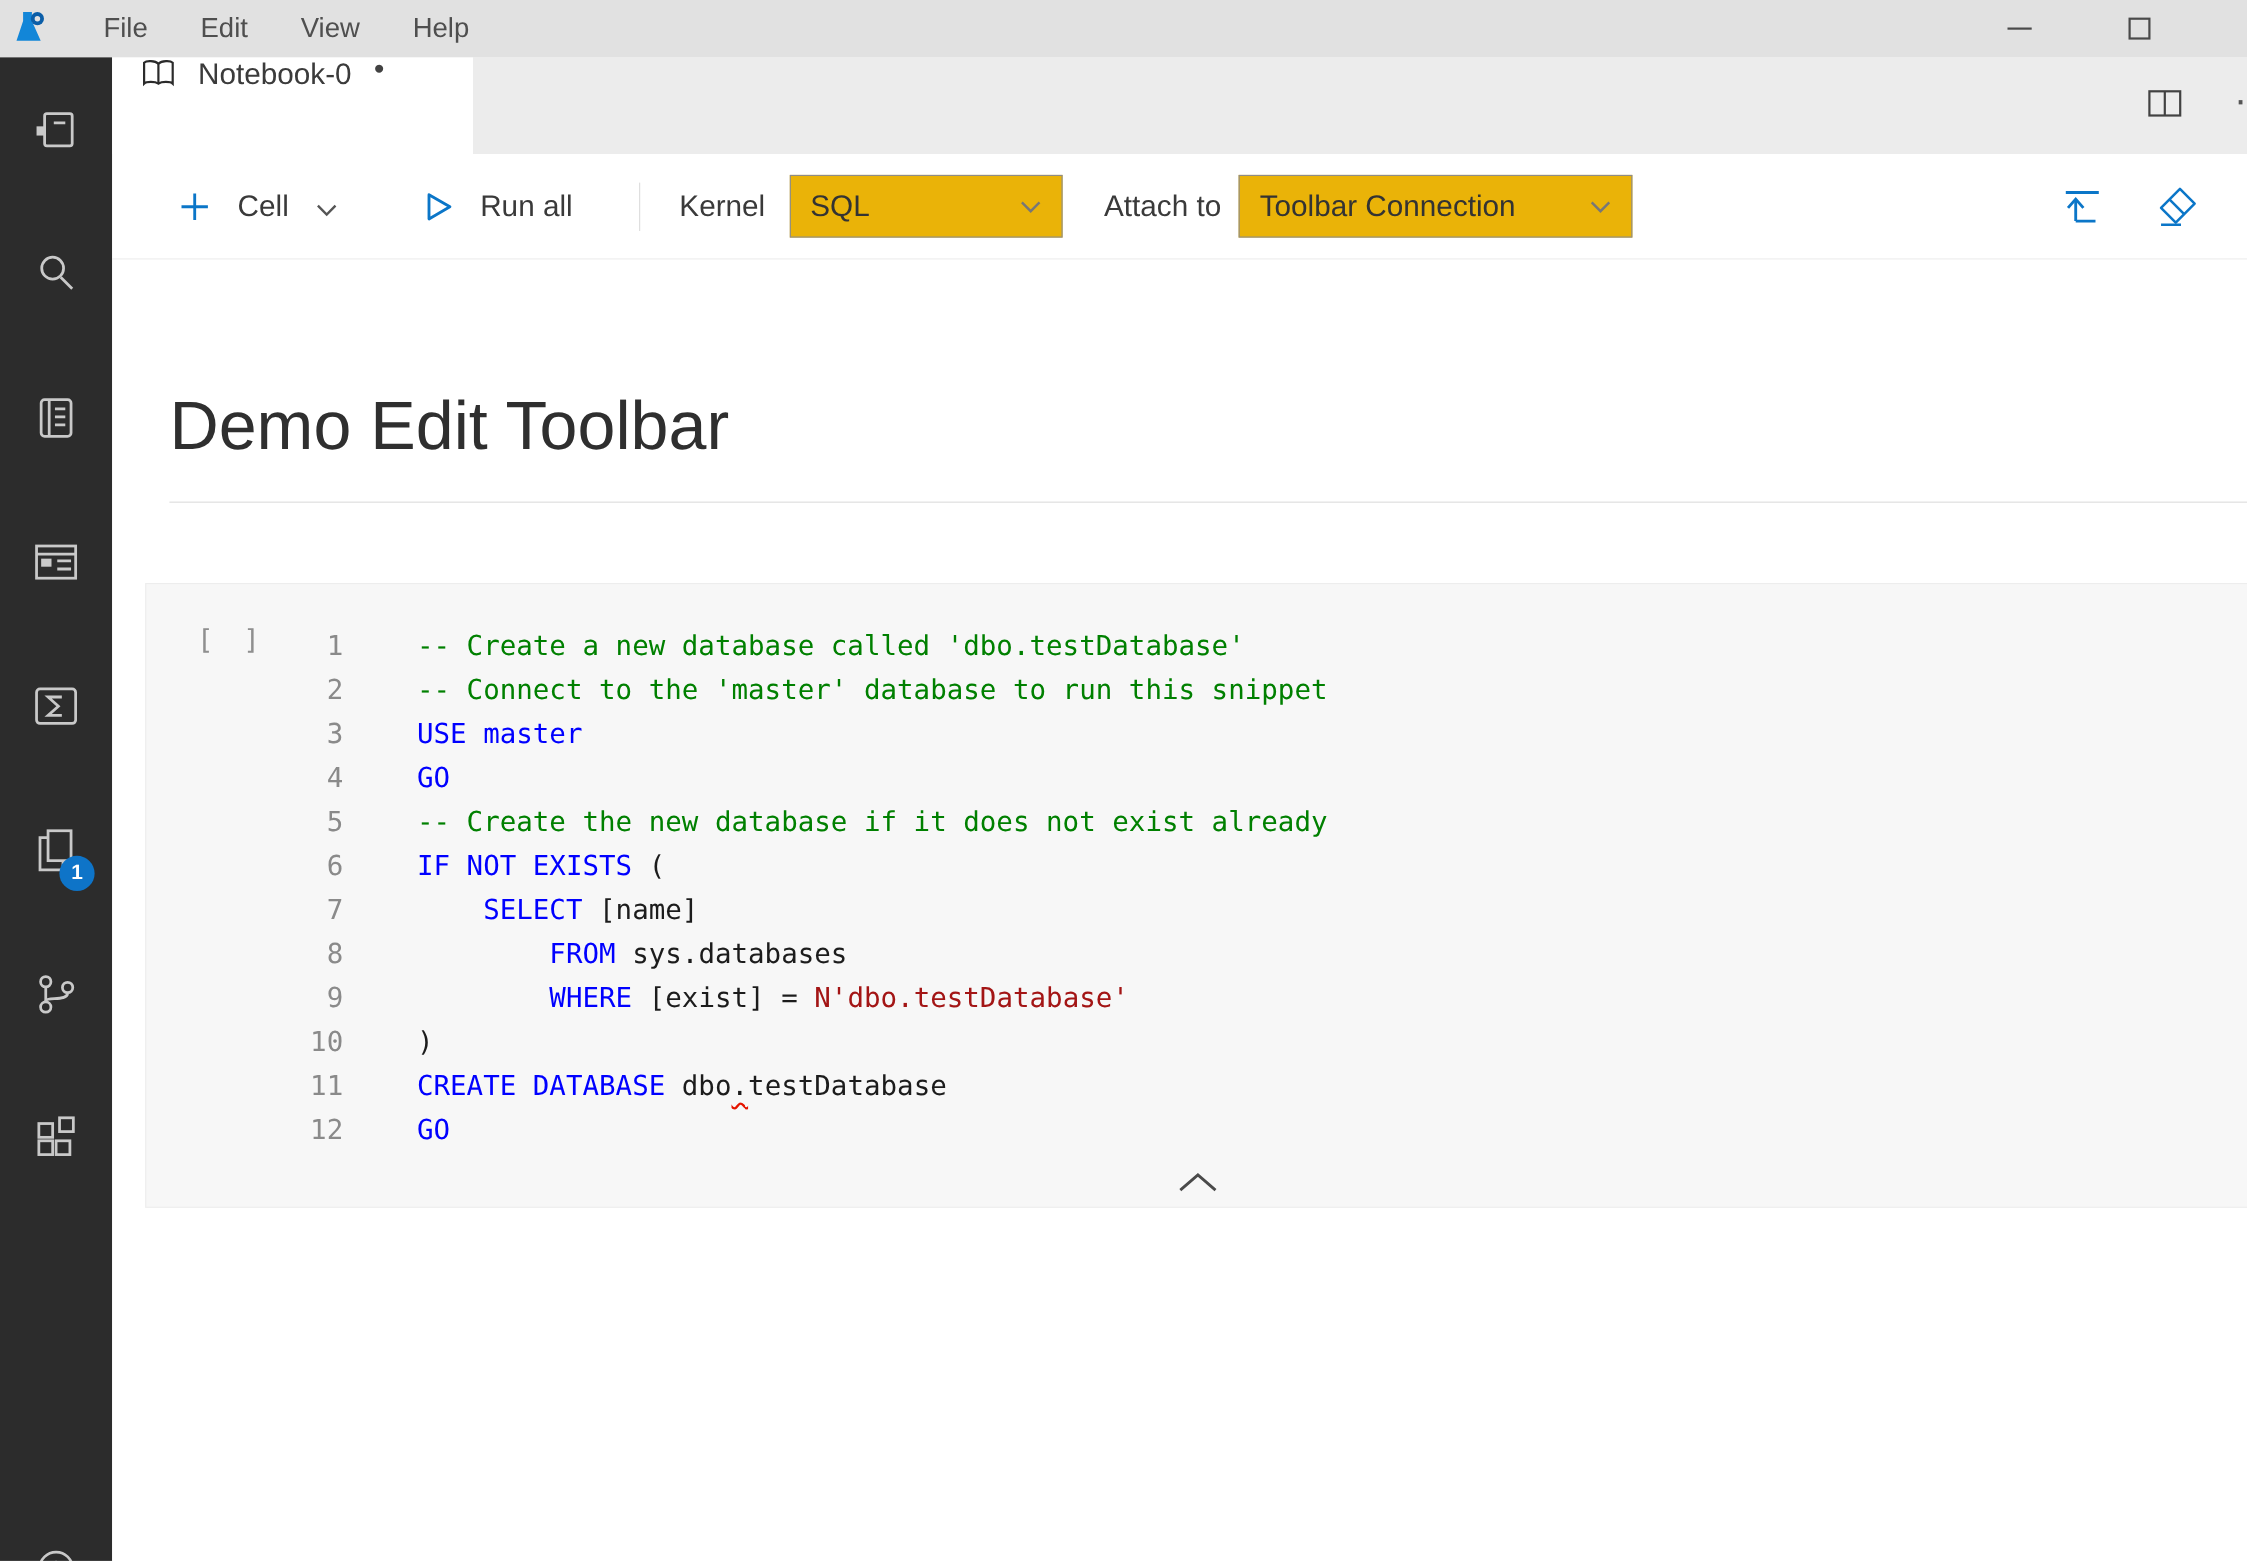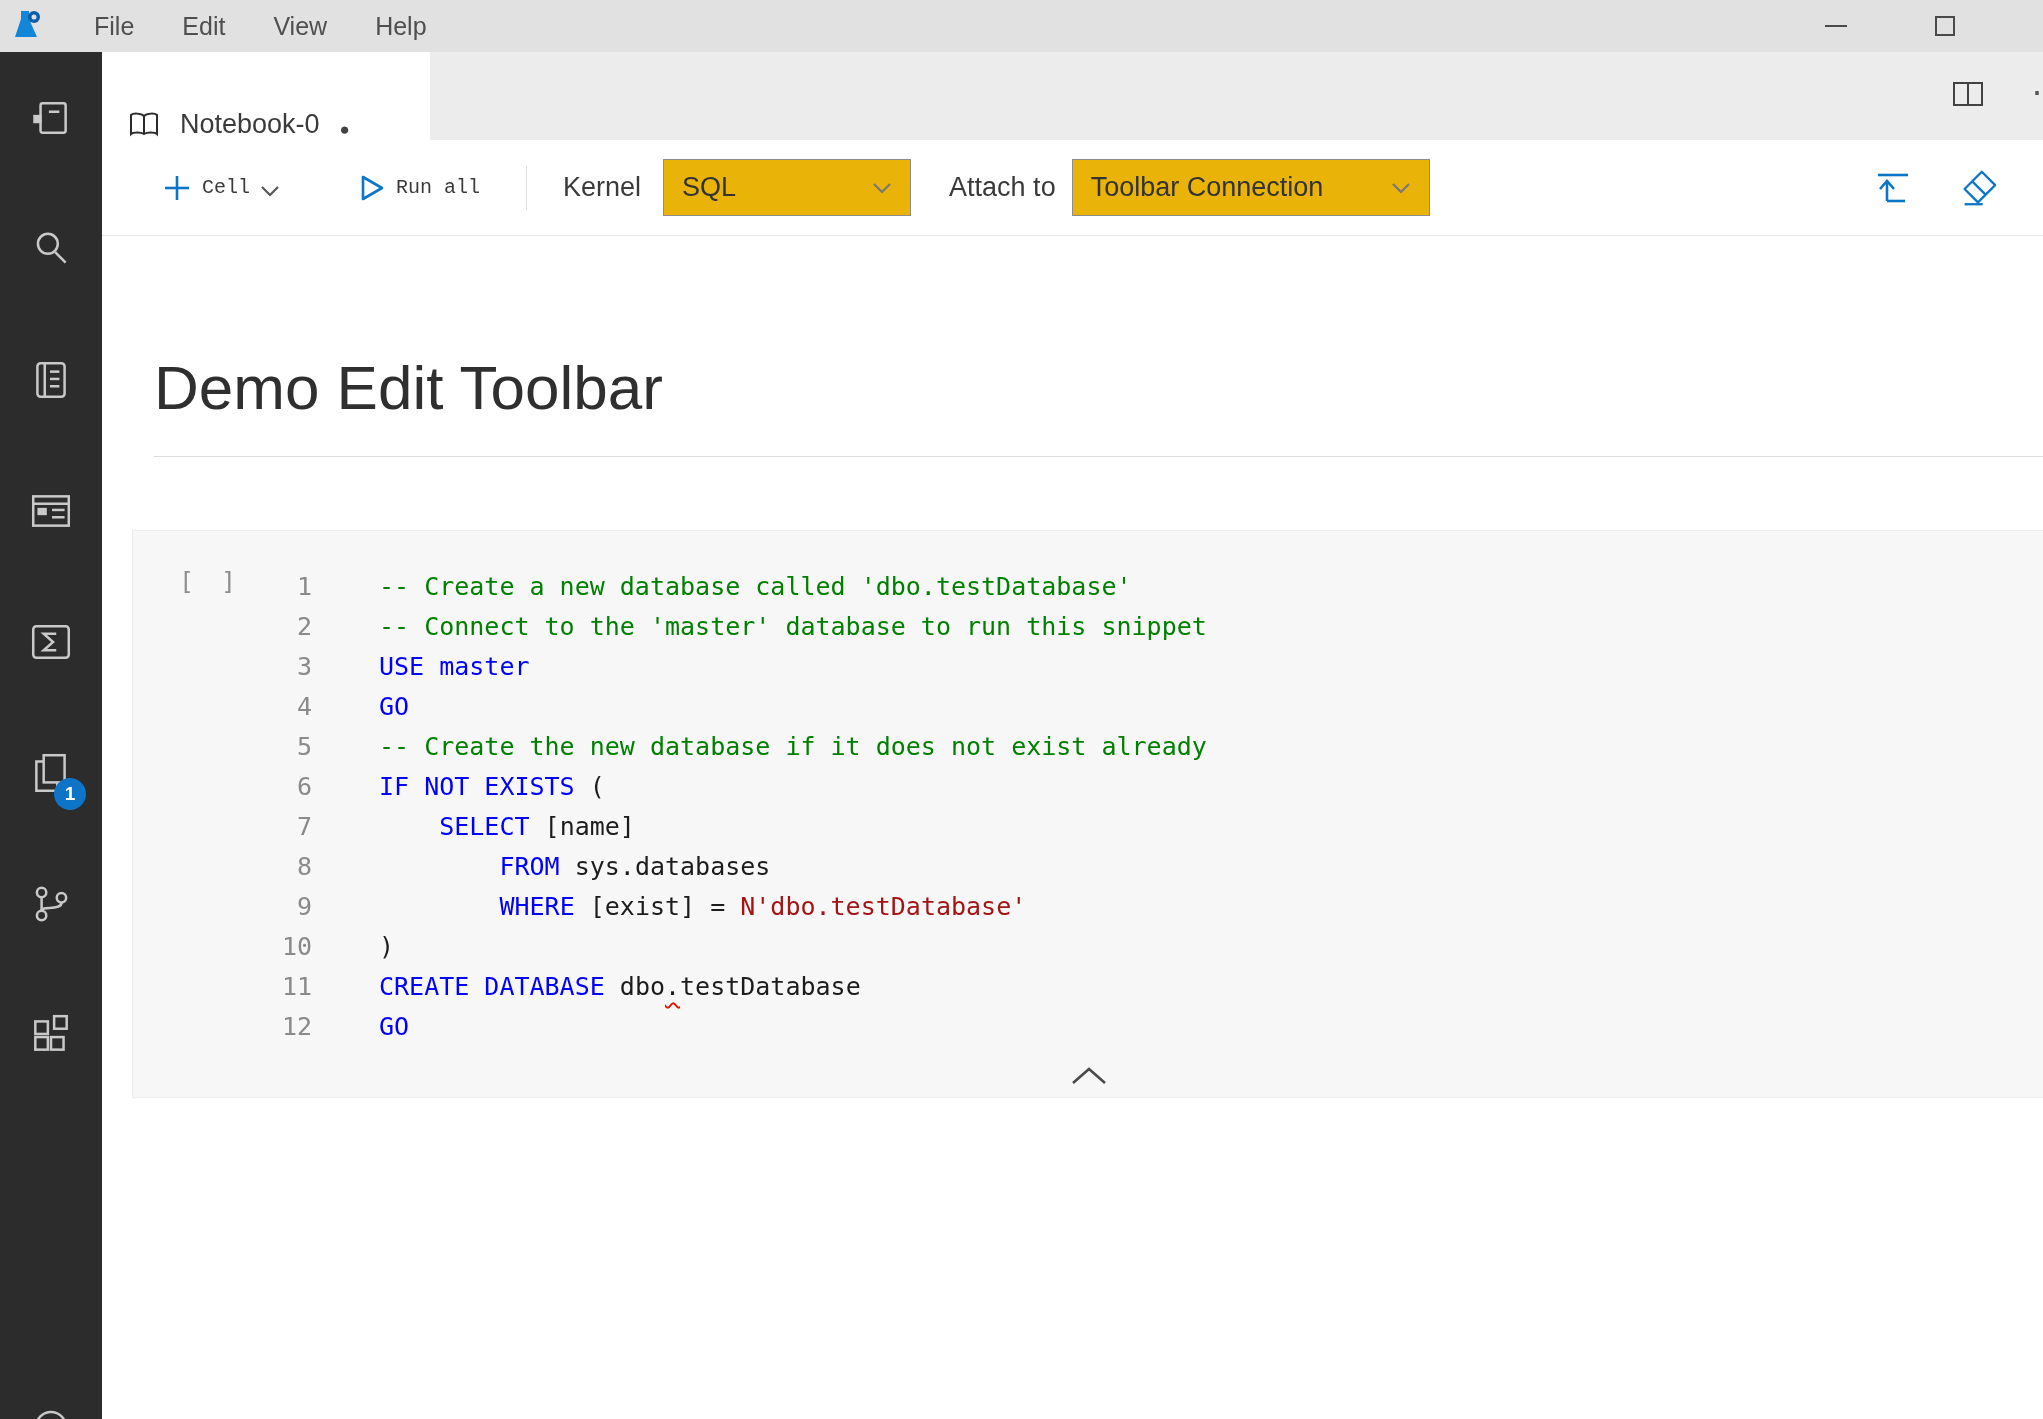--- a/index.html
+++ b/index.html
@@ -27,33 +27,33 @@
   .ab-item svg { stroke:#c9c9c9; fill:none; stroke-width:2.4; }
   .ab-badge { position:absolute; right:16px; bottom:28px; width:32px; height:32px; border-radius:50%;
               background:#0e74c8; color:#fff; font-size:19px; font-weight:bold;
               display:flex; align-items:center; justify-content:center; }
   .ab-bottom { position:absolute; bottom:-34px; left:29px; }
   .ab-bottom svg { stroke:#c9c9c9; fill:none; stroke-width:2.4; }
 
   
   .tab-bar { position:absolute; left:102px; top:52px; width:1941px; height:88px; background:#ececec; }
   .tab { position:absolute; left:0; top:0; width:328px; height:88px; background:#fff;
-         display:flex; align-items:flex-end; padding-left:26px; cursor:pointer; }
+         display:flex; align-items:flex-start; padding-left:26px; cursor:pointer; }
   .tab-label { font-size:27px; color:#3b3b3b; margin-left:20px; }
   .tab-dirty { font-size:17px; color:#424242; margin-left:20px; }
   .split-icon { position:absolute; right:58px; top:26px; cursor:pointer; }
   .more-dots { position:absolute; right:-20px; top:18px; font-size:36px; color:#555; letter-spacing:4px; }
 
   
   .nb-toolbar { position:absolute; left:102px; top:140px; width:1941px; height:96px; background:#fff;
                 border-bottom:1px solid #e7e7e7; display:flex; align-items:center; }
   .tb-btn { display:flex; align-items:center; cursor:pointer; }
   .tb-add-cell { margin-left:60px; }
   .tb-run-all { margin-left:78px; }
-  .tb-label-text { font-size:20px; color:#3a3a3a; margin:0 10px;font-family:Liberation Mono, monospace; }
+  .tb-label-text { font-size:27px; color:#3a3a3a; margin:0 24px; }
   .tb-chevron { margin-top:6px; }
   .tb-separator { width:1px; height:44px; background:#dcdcdc; margin:0 36px; }
   .tb-static-label { font-size:27px; color:#3a3a3a; }
   .dropdown { height:57px; border:1px solid #8c8c8c; background:#eab308; display:flex;
               align-items:center; padding:0 18px; cursor:pointer; }
   .dd-kernel { width:248px; margin-left:22px; }
   .dd-attach { width:358px; margin-left:16px; }
   .dd-value { font-size:27px; color:#333; flex:1; white-space:nowrap; overflow:hidden; }
   .tb-right { margin-left:auto; margin-right:45px; display:flex; align-items:center; gap:42px; }
   .tb-right .tb-btn svg { display:block; }

